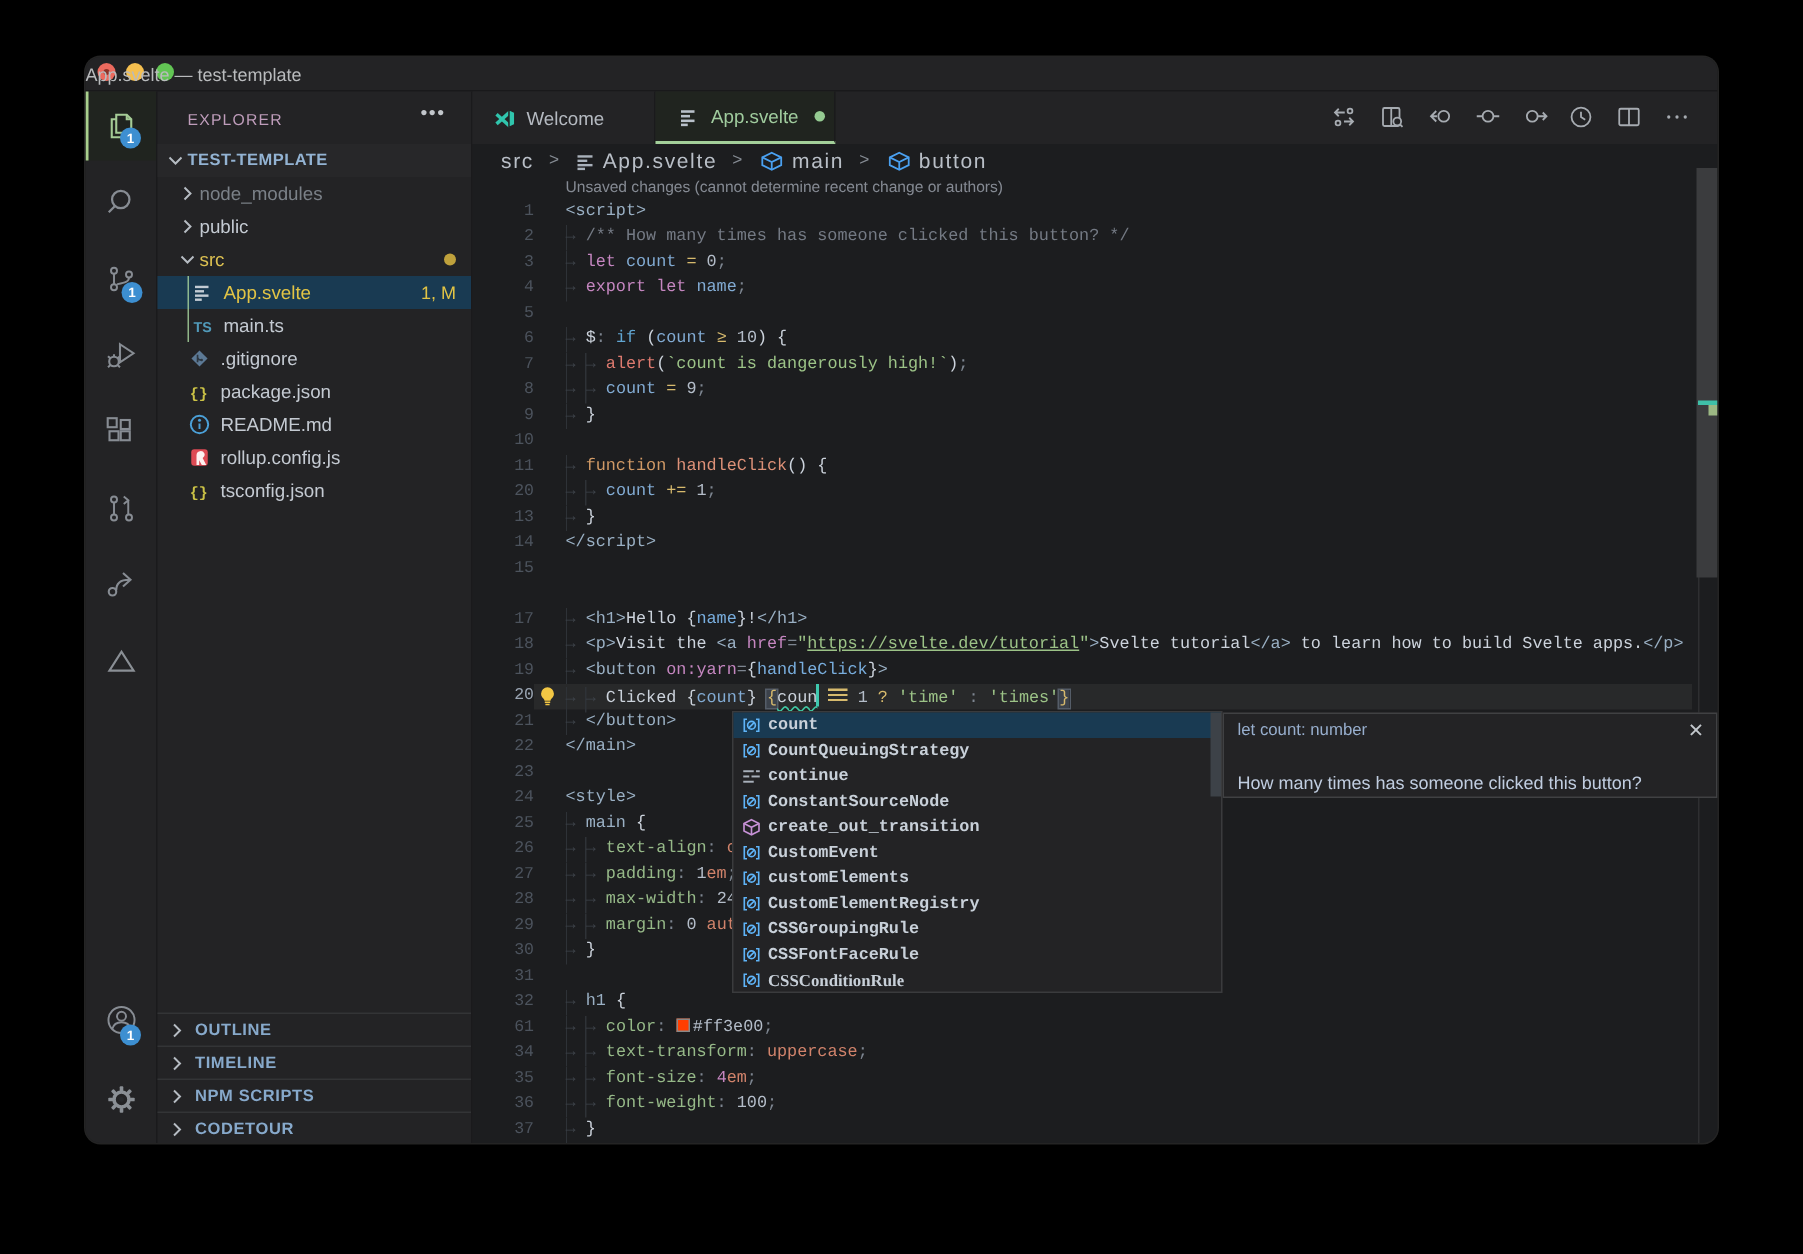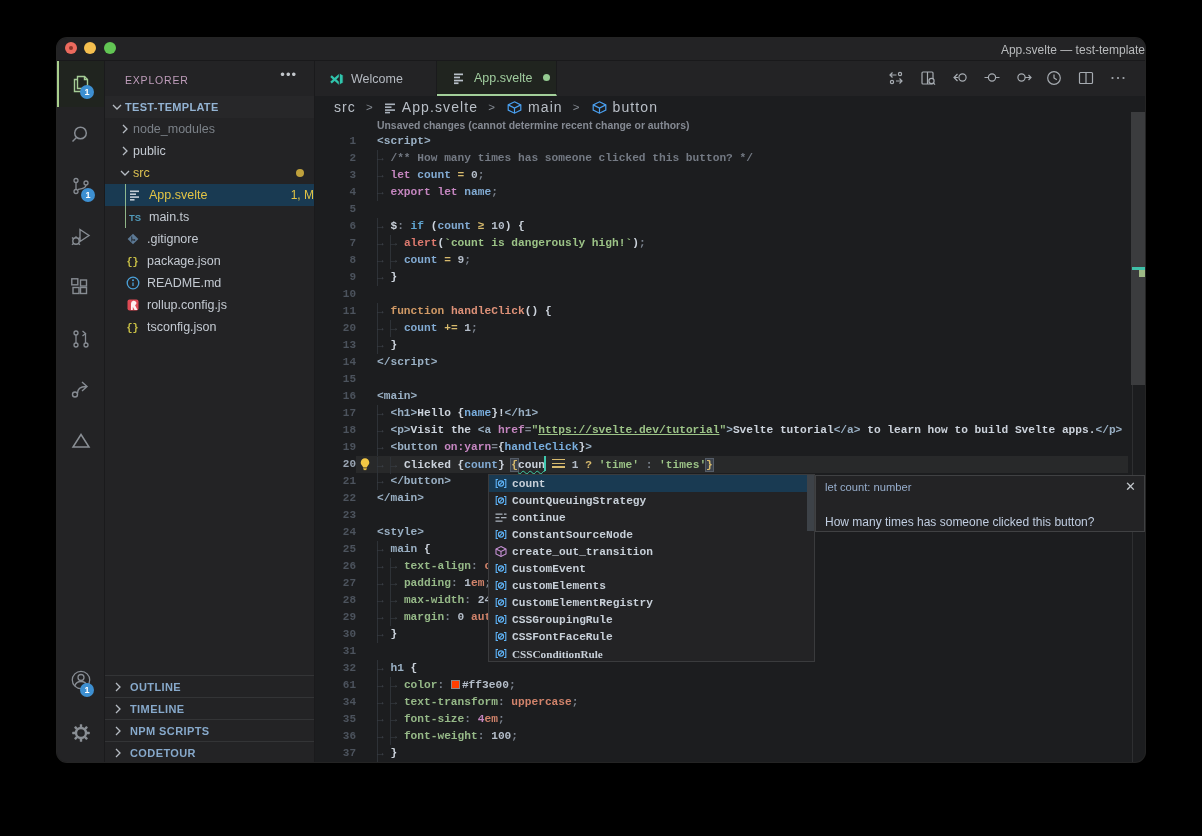--- a/index.html
+++ b/index.html
@@ -1,34 +1,34 @@
 <!DOCTYPE html>
 <html><head><meta charset="utf-8"><style>
 *{margin:0;padding:0;box-sizing:border-box}
 html,body{width:1202px;height:836px;background:#000;overflow:hidden}
 body{font-family:"Liberation Sans",sans-serif;position:relative}
 .win{position:absolute;left:57px;top:38px;width:1088px;height:724px;background:#1c1d1f;border-radius:10px;overflow:hidden;box-shadow:0 0 0 1px rgba(90,90,90,.4)}
 .tbar{position:absolute;left:0;top:0;width:1088px;height:23px;background:#232325;border-bottom:1px solid #19191b}
 .tl{position:absolute;top:4px;width:12px;height:12px;border-radius:50%}
-.title{position:absolute;top:0;left:0;width:1088px;height:23px;line-height:24px;text-align:right;color:#b9bbbd;font-size:12px}
+.title{position:absolute;top:0;left:0;width:1088px;height:23px;line-height:24px;text-align:left;color:#b9bbbd;font-size:12px}
 .abar{position:absolute;left:0;top:23px;width:47px;height:701px;background:#232325}
 .aicon{position:absolute;left:0;width:47px;height:46px;display:flex;align-items:center;justify-content:center}
 .badge{position:absolute;width:14px;height:14px;border-radius:50%;background:#3d8fd1;color:#fff;font-size:9px;font-weight:bold;text-align:center;line-height:14px;z-index:2}
 .sbar{position:absolute;left:47px;top:23px;width:211px;height:701px;background:#232325;border-left:1px solid #1a1a1c;border-right:1px solid #1a1a1c}
 .exph span{position:absolute;left:20px;top:13px;color:#bf9dbb;font-size:10.5px;letter-spacing:.8px}
 .dots{position:absolute;right:17px;top:6px;color:#c2c6cb;font-size:13px;letter-spacing:1px}
 .proj{position:absolute;left:0;top:35px;width:209px;height:22px;background:#272729;display:flex;align-items:center;font-size:11px;font-weight:bold;color:#93b3d3;letter-spacing:.3px}
 .row{position:absolute;left:0;width:209px;height:22px;display:flex;align-items:center;font-size:12.5px;color:#c4cad2}
 .ficon{width:16px;height:16px;display:flex;align-items:center;justify-content:center;margin-right:6px;flex:none}
 .secthead{position:absolute;left:0;width:209px;height:22px;display:flex;align-items:center;font-size:11px;font-weight:bold;color:#87a9cb;border-top:1px solid #333436;letter-spacing:.4px}
 .chev{flex:none;display:flex;align-items:center;justify-content:center;width:16px;height:16px}
 .tabs{position:absolute;left:258px;top:23px;width:830px;height:35px;background:#232325}
 .tab{position:absolute;top:0;height:35px;display:flex;align-items:center}
 .bcrumb{position:absolute;left:258px;top:58px;width:830px;height:22px;background:#1c1d1f;display:flex;align-items:center;color:#b9bfc7;font-size:14px;letter-spacing:1.1px}
-.code{position:absolute;left:258px;top:80px;width:830px;height:644px;font-family:"Liberation Mono",monospace;font-size:11.2px;font-weight:bold}
+.code{position:absolute;left:258px;top:80px;width:830px;height:644px;font-family:"Liberation Mono",monospace;font-size:11.2px;font-weight:normal}
 .cl{position:absolute;left:0;width:830px;height:17px;line-height:17px;display:flex;white-space:pre}
 .no{width:41px;text-align:right;color:#4c535d;flex:none;font-size:11px}
 .tx{margin-left:21px}
 .q{display:inline-block;width:13.44px;color:#3e434a;box-shadow:inset 1px 0 #2e3237}
 .q2{}
 .t{color:#9ab0c4}.w{color:#ccd3dc}.k{color:#c586c0}.v{color:#82abd3}.b{color:#79aede}
 .n{color:#b4bdc9}.s{color:#9cc387}.c{color:#747a84}.p{color:#7d8590}.o{color:#d7ba6d}
 .r{color:#dd7a6f}.fn{color:#d19a66}.hc{color:#de9178}.iff{color:#61a6d2}.pr{color:#96b988}
 .vl{color:#d1836b}.box{background:#3c424b;box-shadow:0 0 0 1px #555d68;color:#d7ba6d}
 .su{color:#9cc387;text-decoration:underline}
@@ -200,21 +200,21 @@
             <g fill="#c3cbd4">
               <rect x="3" y="3.5" width="9" height="1.6"></rect>
               <rect x="3" y="6.4" width="6" height="1.6"></rect>
               <rect x="3" y="9.3" width="9" height="1.6"></rect>
               <rect x="3" y="12" width="4.5" height="1.6"></rect>
             </g>
           </svg>
         </span>
         <span style="color:#e2c445">App.svelte</span>
         <span style="flex:1"></span>
-        <span style="color:#e2c445;font-size:12px">1, M</span>
+        <span style="color:#e2c445;margin-right:10px;font-size:12px">1, M</span>
       </div>
       <div style="position:absolute;left:20px;top:123px;width:1px;height:44px;background:#a3cf9a;opacity:.85;z-index:2"></div>
       <div class="row" style="top:145px">
         <span style="width:22px;flex:none"></span>
         <span class="ficon">
           <svg width="16" height="16" viewBox="0 0 16 16">
             <text x="2" y="12" font-family="Liberation Sans" font-size="9.5" font-weight="bold" fill="#519aba">TS</text>
           </svg>
         </span>
         <span>main.ts</span>
@@ -434,21 +434,20 @@
       <div class="cl" style="top:100px"><span class="no" style="color:#4c535d">6</span><span class="tx"><span class="q">→</span><span class="w">$</span><span class="p">:</span> <span class="iff">if</span> <span class="w">(</span><span class="v">count</span> <span class="o">≥</span> <span class="n">10</span><span class="w">)</span> <span class="w">{</span></span></div>
       <div class="cl" style="top:117px"><span class="no" style="color:#4c535d">7</span><span class="tx"><span class="q">→</span><span class="q q2">→</span><span class="r">alert</span><span class="w">(</span><span class="s">`count is dangerously high!`</span><span class="w">)</span><span class="p">;</span></span></div>
       <div class="cl" style="top:134px"><span class="no" style="color:#4c535d">8</span><span class="tx"><span class="q">→</span><span class="q q2">→</span><span class="v">count</span> <span class="o">=</span> <span class="n">9</span><span class="p">;</span></span></div>
       <div class="cl" style="top:151px"><span class="no" style="color:#4c535d">9</span><span class="tx"><span class="q">→</span><span class="w">}</span></span></div>
       <div class="cl" style="top:168px"><span class="no" style="color:#4c535d">10</span><span class="tx"></span></div>
       <div class="cl" style="top:185px"><span class="no" style="color:#4c535d">11</span><span class="tx"><span class="q">→</span><span class="fn">function</span> <span class="hc">handleClick</span><span class="w">()</span> <span class="w">{</span></span></div>
       <div class="cl" style="top:202px"><span class="no" style="color:#4c535d">20</span><span class="tx"><span class="q">→</span><span class="q q2">→</span><span class="v">count</span> <span class="o">+=</span> <span class="n">1</span><span class="p">;</span></span></div>
       <div class="cl" style="top:219px"><span class="no" style="color:#4c535d">13</span><span class="tx"><span class="q">→</span><span class="w">}</span></span></div>
       <div class="cl" style="top:236px"><span class="no" style="color:#4c535d">14</span><span class="tx"><span class="t">&lt;/script&gt;</span></span></div>
       <div class="cl" style="top:253px"><span class="no" style="color:#4c535d">15</span><span class="tx"></span></div>
-      <div class="cl" style="top:270px"><span class="no" style="color:#4c535d">16</span><span class="tx"><span class="t">&lt;main&gt;</span></span></div>
       <div class="cl" style="top:287px"><span class="no" style="color:#4c535d">17</span><span class="tx"><span class="q">→</span><span class="t">&lt;h1&gt;</span><span class="w">Hello </span><span class="w">{</span><span class="b">name</span><span class="w">}</span><span class="w">!</span><span class="t">&lt;/h1&gt;</span></span></div>
       <div class="cl" style="top:304px"><span class="no" style="color:#4c535d">18</span><span class="tx"><span class="q">→</span><span class="t">&lt;p&gt;</span><span class="w">Visit the </span><span class="t">&lt;a</span> <span class="k">href</span><span class="p">=</span><span class="s">"</span><span class="su">https://svelte.dev/tutorial</span><span class="s">"</span><span class="t">&gt;</span><span class="w">Svelte tutorial</span><span class="t">&lt;/a&gt;</span><span class="w"> to learn how to build Svelte apps.</span><span class="t">&lt;/p&gt;</span></span></div>
       <div class="cl" style="top:321px"><span class="no" style="color:#4c535d">19</span><span class="tx"><span class="q">→</span><span class="t">&lt;button</span> <span class="k">on:yarn</span><span class="p">=</span><span class="w">{</span><span class="b">handleClick</span><span class="w">}</span><span class="t">&gt;</span></span></div>
       <div class="cl" style="top:338px"><span class="no" style="color:#9aa5b3">20</span><span class="tx"><span class="q">→</span><span class="q q2">→</span><span class="w">Clicked </span><span class="w">{</span><span class="v">count</span><span class="w">}</span> <span class="box">{</span><span class="w sq">coun</span><span class="cur"></span> <span class="lig"></span> <span class="n">1</span> <span class="o">?</span> <span class="s">'time'</span> <span class="p">:</span> <span class="s">'times'</span><span class="box">}</span></span></div>
       <div class="cl" style="top:355px"><span class="no" style="color:#4c535d">21</span><span class="tx"><span class="q">→</span><span class="t">&lt;/button&gt;</span></span></div>
       <div class="cl" style="top:372px"><span class="no" style="color:#4c535d">22</span><span class="tx"><span class="t">&lt;/main&gt;</span></span></div>
       <div class="cl" style="top:389px"><span class="no" style="color:#4c535d">23</span><span class="tx"></span></div>
       <div class="cl" style="top:406px"><span class="no" style="color:#4c535d">24</span><span class="tx"><span class="t">&lt;style&gt;</span></span></div>
       <div class="cl" style="top:423px"><span class="no" style="color:#4c535d">25</span><span class="tx"><span class="q">→</span><span class="t">main</span> <span class="w">{</span></span></div>
       <div class="cl" style="top:440px"><span class="no" style="color:#4c535d">26</span><span class="tx"><span class="q">→</span><span class="q q2">→</span><span class="pr">text-align</span><span class="p">:</span> <span class="vl">center</span><span class="p">;</span></span></div>

